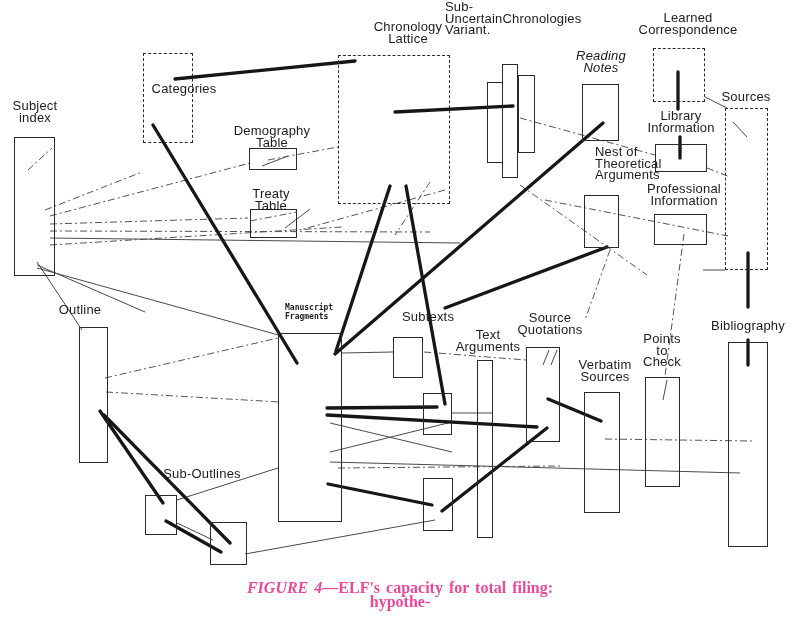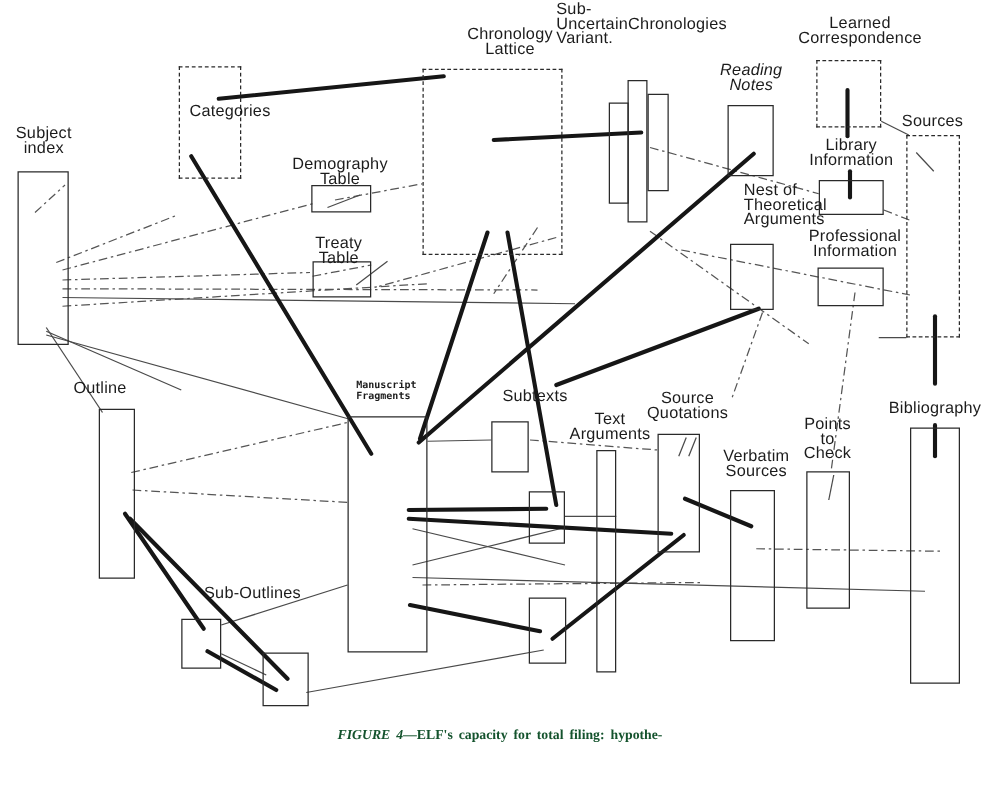--- a/index.html
+++ b/index.html
@@ -9,22 +9,22 @@
   .box{position:absolute;border:1.6px solid #2a2a2a;background:transparent;box-sizing:border-box;}
   .box.dashed{border-style:dashed;}
   .lbl{position:absolute;font-size:13px;line-height:11.5px;text-align:center;
        white-space:pre;transform:translateX(-50%);letter-spacing:0.2px;}
   .lbl.left{transform:none;text-align:left;}
   .lbl.mono{font-family:"DejaVu Sans Mono",monospace;font-size:8px;line-height:9px;font-weight:bold;letter-spacing:0;}
   .hline{stroke:#161616;stroke-width:3.3;stroke-linecap:round;}
   .tline{stroke:#4a4a4a;stroke-width:1;}
   .dline{stroke:#555555;stroke-width:1;stroke-dasharray:7 3 2 3;}
   .caption{position:absolute;left:228px;top:581px;width:344px;text-align:center;
-           font-family:"Liberation Serif",serif;font-weight:bold;font-size:11px;
-           line-height:14px;word-spacing:2px;color:#14532d;}
+           font-family:"Liberation Serif",serif;font-weight:bold;font-size:16px;
+           line-height:14px;word-spacing:2px;color:#ec4899;}
   .caption em{font-style:italic;}
 </style>
 </head>
 <body>
 
 <div id="stage">
   <svg id="lines-layer" viewBox="0 0 794 634" xmlns="http://www.w3.org/2000/svg">
       <line x1="50" y1="216" x2="250" y2="163" class="dline"></line>
       <line x1="50" y1="224" x2="248" y2="218" class="dline"></line>
       <line x1="50" y1="231" x2="430" y2="232" class="dline"></line>

